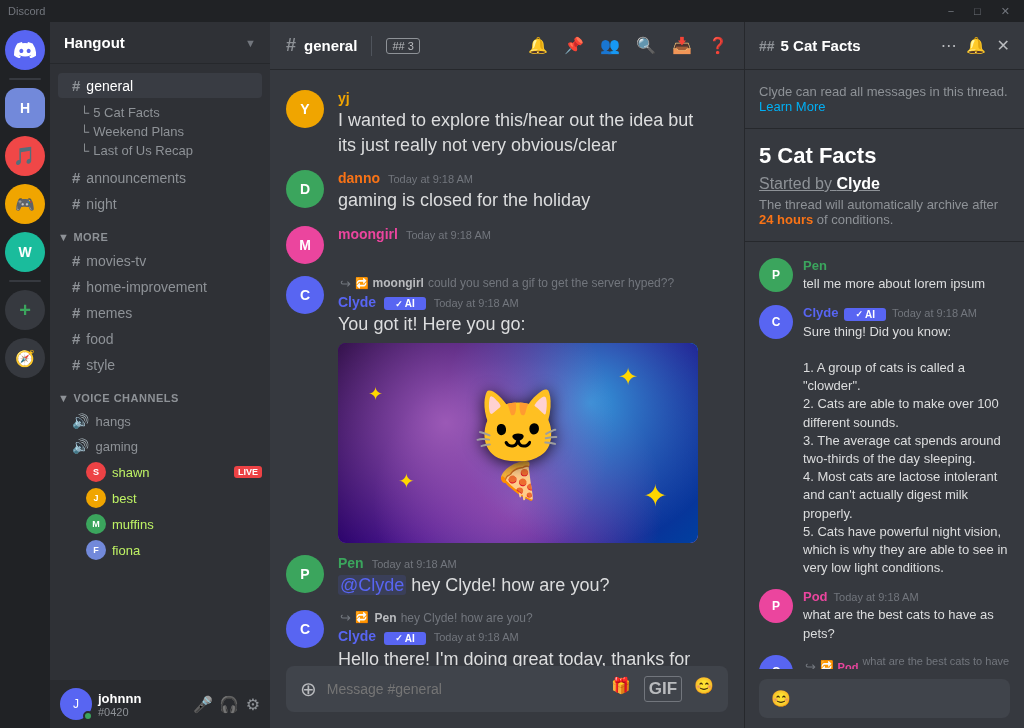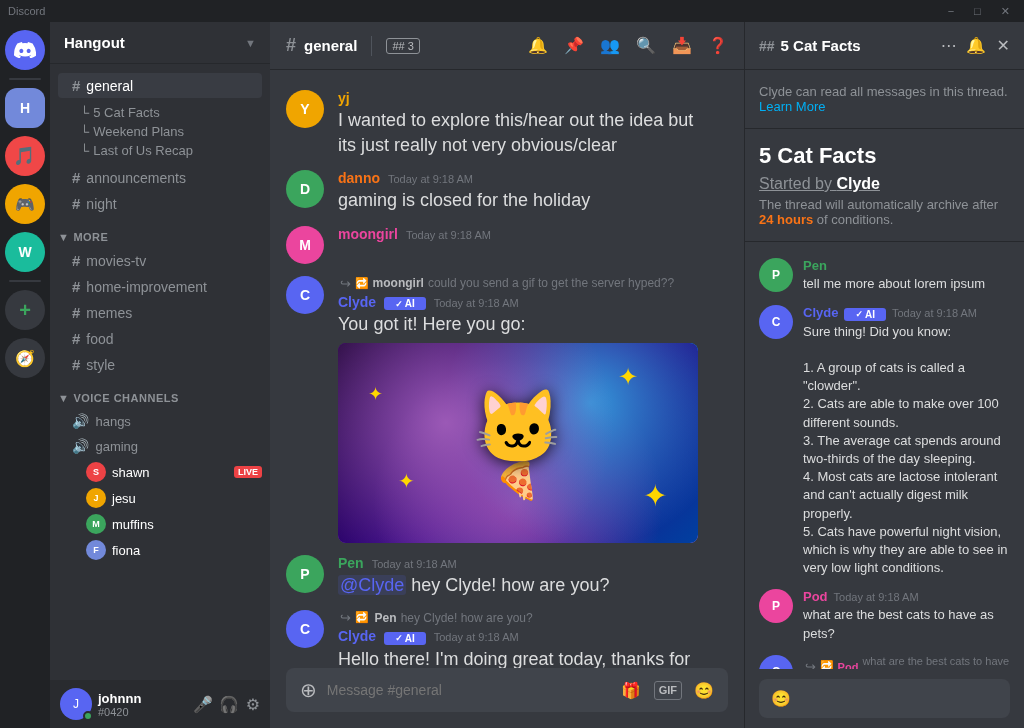--- a/index.html
+++ b/index.html
@@ -35,21 +35,21 @@
     .channel-hash { color: #8e9297; font-size: 15px; font-weight: bold; }
     .channel-name { font-size: 14px; }
 
     .threads-section { padding: 4px 14px 4px 30px; }
     .thread-item { padding: 2px 0; color: #8e9297; font-size: 13px; cursor: pointer; display: flex; align-items: center; gap: 4px; }
 
     .voice-channel { padding: 4px 8px 4px 14px; display: flex; align-items: center; gap: 6px; cursor: pointer; border-radius: 4px; margin: 1px 8px; color: #8e9297; }
     .voice-icon { font-size: 14px; }
     .voice-member { padding: 3px 8px 3px 36px; display: flex; align-items: center; gap: 6px; cursor: pointer; }
     .voice-member-avatar { width: 20px; height: 20px; border-radius: 50%; display: flex; align-items: center; justify-content: center; font-size: 9px; color: white; font-weight: bold; }
-    .voice-member-name { font-size: 13px; color: #ffffff; }
+    .voice-member-name { font-size: 13px; color: #bef264; }
     .live-badge { background: #ed4245; color: white; font-size: 9px; font-weight: bold; padding: 1px 4px; border-radius: 3px; margin-left: auto; }
 
     
     #user-area { background: #292b2f; padding: 8px 10px; display: flex; align-items: center; gap: 6px; }
     .user-avatar-sm { width: 32px; height: 32px; border-radius: 50%; background: #5865f2; display: flex; align-items: center; justify-content: center; font-size: 12px; color: white; position: relative; }
     .user-info { flex: 1; }
     .user-name { font-size: 13px; font-weight: bold; color: #fff; }
     .user-disc { font-size: 11px; color: #8e9297; }
     .user-controls { display: flex; gap: 6px; color: #8e9297; cursor: pointer; font-size: 16px; }
     .online-dot { width: 10px; height: 10px; border-radius: 50%; background: #3ba55d; position: absolute; bottom: -1px; right: -1px; border: 2px solid #292b2f; }
@@ -245,21 +245,21 @@
         <span class="voice-icon">🔊</span>
         <span>gaming</span>
       </div>
       <div class="voice-member">
         <div class="voice-member-avatar" style="background:#ed4245;">S</div>
         <span class="voice-member-name">shawn</span>
         <span class="live-badge">LIVE</span>
       </div>
       <div class="voice-member">
         <div class="voice-member-avatar" style="background:#f0a500;">J</div>
-        <span class="voice-member-name">jesu</span>
+        <span class="voice-member-name">best</span>
       </div>
       <div class="voice-member">
         <div class="voice-member-avatar" style="background:#3ba55d;">M</div>
         <span class="voice-member-name">muffins</span>
       </div>
       <div class="voice-member">
         <div class="voice-member-avatar" style="background:#7289da;">F</div>
         <span class="voice-member-name">fiona</span>
       </div>
     </div>
@@ -398,21 +398,21 @@
       </div>
 
     </div>
 
     <div id="chat-input-area">
       <div class="chat-input-box">
         <span class="input-plus">⊕</span>
         <input class="chat-input" type="text" placeholder="Message #general" style="">
         <div class="input-icons">
           <span>🎁</span>
-          <span style="font-size:11px; font-weight:bold; border:1px solid #72767d; padding:2px 4px; border-radius:3px;">GIF</span>
+          <span style="font-size:17px; font-weight:bold; border:1px solid #72767d; padding:2px 4px; border-radius:3px;">GIF</span>
           <span>😊</span>
         </div>
       </div>
     </div>
   </div>
 
   <div id="thread-panel">
     <div id="thread-header">
       <div class="thread-panel-title">
         <span class="thread-hash-icon">##</span>

